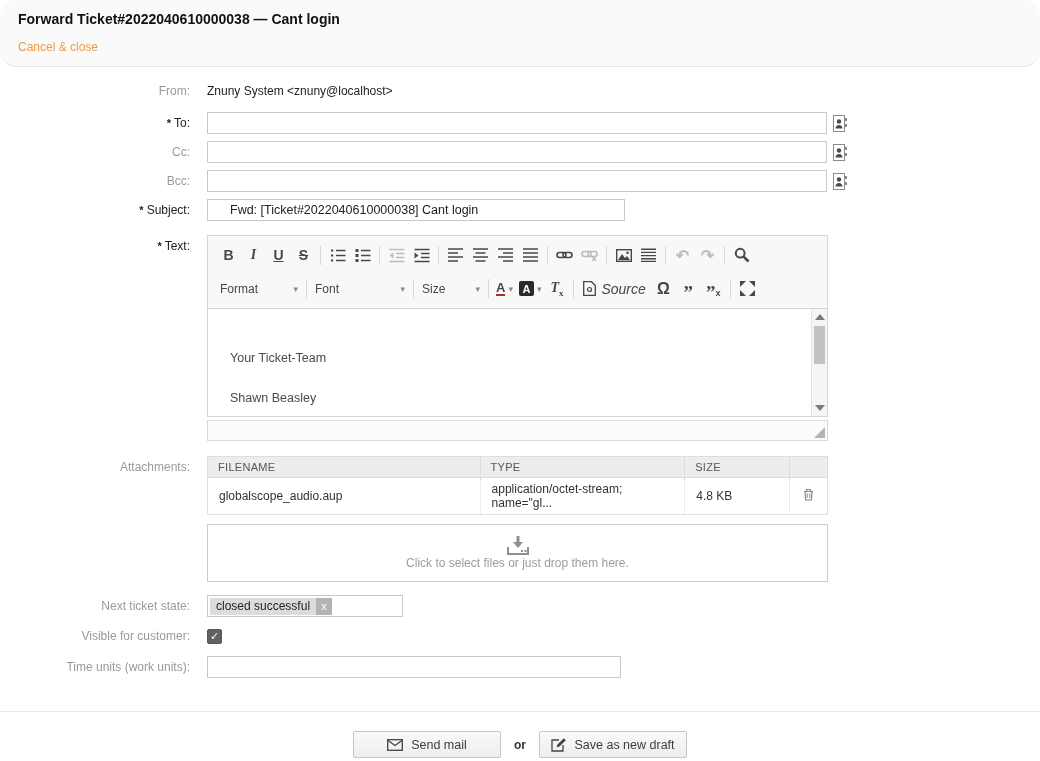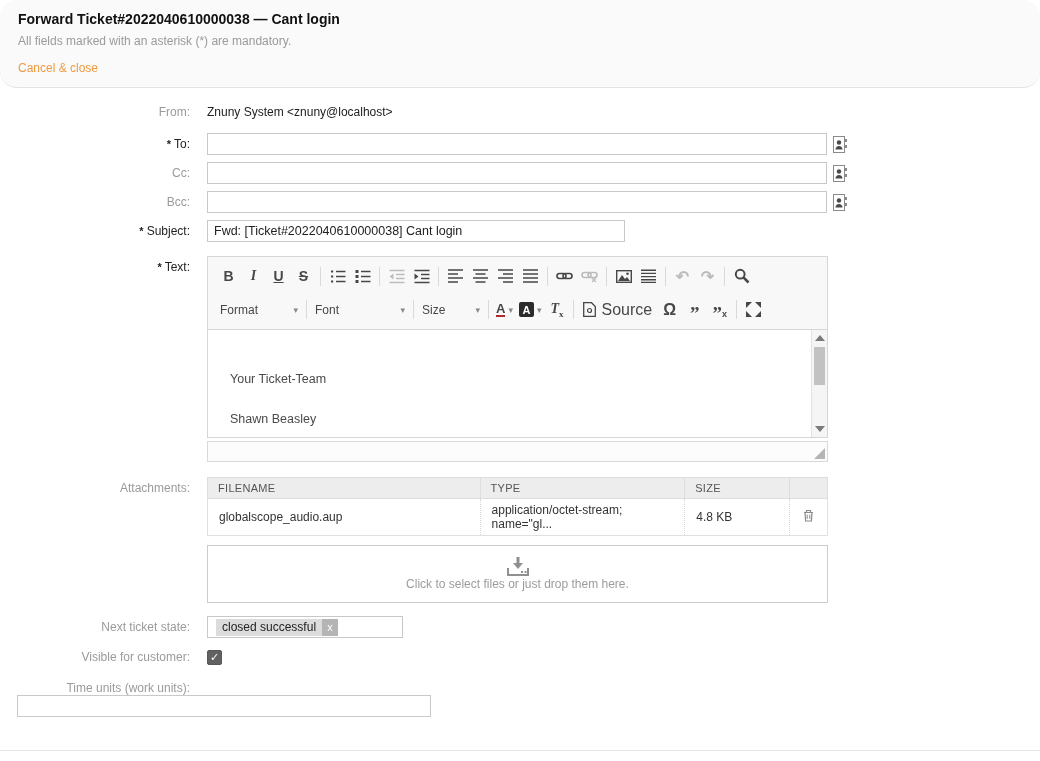--- a/index.html
+++ b/index.html
@@ -28,21 +28,21 @@
   .fld { margin-left:17px; display:flex; align-items:center; }
   .row-from { margin-top:0; }
   .row-from .lbl { padding-top:0; }
   .from-val { margin-left:17px; color:#222; padding-top:0; }
   .row-to { margin-top:14px; }
   .row-cc, .row-bcc, .row-subject { margin-top:7px; }
 
   input.ti {
     height:22px; border:1px solid #c8c8c8; background:#fff;
     font-family:"Liberation Sans",sans-serif; font-size:12.5px; color:#222;
-    padding:1px 6px; outline:none;
+    padding:1px 22px; outline:none;
   }
   .ti.wide { width:620px; }
   .ti.subject { width:418px; }
   .ti.time { width:414px; }
 
   .abook { margin-left:6px; width:15px; height:18px; display:flex; align-items:center; cursor:pointer; }
 
   
   .row-text { margin-top:14px; }
   .editor { width:621px; }
@@ -63,21 +63,21 @@
   .combo .caret { color:#888; font-size:9px; }
   .combo.c-format { width:86px; }
   .combo.c-font { width:98px; }
   .combo.c-size { width:66px; }
   .clrbtn { display:flex; align-items:center; gap:3px; padding:0 3px; height:25px; cursor:pointer; }
   .clrbtn .caret { color:#888; font-size:9px; }
   .fg-a { font-weight:bold; font-size:13px; color:#474747; border-bottom:2px solid #b02b2b; line-height:13px; }
   .bg-a { width:15px; height:15px; background:#2b2b2b; border-radius:2px; color:#fff; font-weight:bold; font-size:11px; display:flex; align-items:center; justify-content:center; }
   .tx { font-family:"Liberation Serif",serif; font-style:italic; font-weight:bold; font-size:14px; }
   .tx sub { font-size:9px; font-style:normal; }
-  .srcbtn { display:flex; align-items:center; gap:5px; padding:0 5px; height:25px; color:#474747; cursor:pointer; font-size:16px; }
+  .srcbtn { display:flex; align-items:center; gap:5px; padding:0 5px; height:25px; color:#474747; cursor:pointer; font-size:14px;font-style:italic; }
   .g-omega { font-size:16px; font-weight:bold; }
   .g-quote { font-family:"Liberation Serif",serif; font-size:19px; font-weight:bold; line-height:10px; padding-top:8px; }
   .g-quote sub { font-size:9px; font-weight:bold; font-family:"Liberation Sans",sans-serif; }
 
   .ck-content { border:1px solid #d6d6d6; border-top:0; height:108px; position:relative; background:#fff; overflow:hidden; }
   .ck-text { padding-left:22px; color:#4a4a4a; font-size:12.5px; }
   .ck-text p.l1 { margin-top:42px; }
   .ck-text p.l2 { margin-top:26px; }
   .sbar { position:absolute; top:0; right:0; bottom:0; width:16px; background:#f5f5f5; border-left:1px solid #e2e2e2; }
   .sb-up, .sb-dn { position:absolute; left:3px; width:0; height:0; }
@@ -93,48 +93,47 @@
   table.att th { background:#ededed; border:1px solid #ddd; font-size:11px; font-weight:normal; color:#555; text-align:left; padding:4px 10px; letter-spacing:.3px; }
   table.att td { border:1px dotted #d5d5d5; border-top:1px solid #e6e6e6; padding:4px 11px; font-size:12px; color:#333; }
   .col-fn { width:273px; } .col-ty { width:205px; } .col-sz { width:105px; } .col-del { width:38px; }
   td.del { text-align:center; cursor:pointer; }
   .dropzone { margin-top:9px; width:621px; height:58px; border:1px solid #ccc; background:#fff;
               display:flex; flex-direction:column; align-items:center; justify-content:center; 
               color:#9c9c9c; cursor:pointer; }
 
   
   .row-state { margin-top:13px; }
-  .tagbox { width:196px; height:22px; border:1px solid #c8c8c8; background:#fff; display:flex; align-items:center; padding:1px 8px; cursor:text; }
+  .tagbox { width:196px; height:22px; border:1px solid #c8c8c8; background:#fff; display:flex; align-items:center; padding:1px 2px; cursor:text; }
   .tag { display:flex; align-items:stretch; height:17px; }
   .tag-label { background:#dcdcdc; color:#222; padding:1px 6px 0; font-size:12px; }
   .tag-x { background:#b4b4b4; color:#fdfdfd; width:16px; display:flex; align-items:center; justify-content:center; font-size:11px; cursor:pointer; }
   .row-visible { margin-top:10px; }
   .cb { margin-left:17px; margin-top:2px; width:15px; height:15px; background:#616161; border:1px solid #585858; border-radius:2px;
         color:#fff; font-size:11px; display:flex; align-items:center; justify-content:center; cursor:pointer; }
-  .row-time { margin-top:12px;flex-direction:column; }
+  .row-time { margin-top:12px; }
 
   
   .footer-sep { margin-top:33px; border-top:1px solid #e8e8e8; }
   .footer { padding-top:19px; display:flex; align-items:center; justify-content:center; gap:13px; }
   .btn { min-width:148px; height:27px; border:1px solid #c6c6c6; border-radius:2px;
          background:linear-gradient(#fafafa,#ededed);
          display:inline-flex; align-items:center; justify-content:center; gap:8px;
          color:#3c3c3c; font-size:12.5px; cursor:pointer; }
   .or { color:#333; font-weight:bold; }
 
   svg { display:block; }
 </style>
 </head>
 <body>
 
 <div class="page">
 
   <div class="hdr">
     <div class="hdr-title">Forward Ticket#2022040610000038 — Cant login</div>
-    <div class="hdr-sub">All fields marked with an asterisk (*) are mandatory.</div>
     <a class="hdr-cancel">Cancel &amp; close</a>
   </div>
 
   <div class="form">
 
     <div class="row row-from">
       <div class="lbl">From:</div>
       <div class="from-val">Znuny System &lt;znuny@localhost&gt;</div>
     </div>
 

